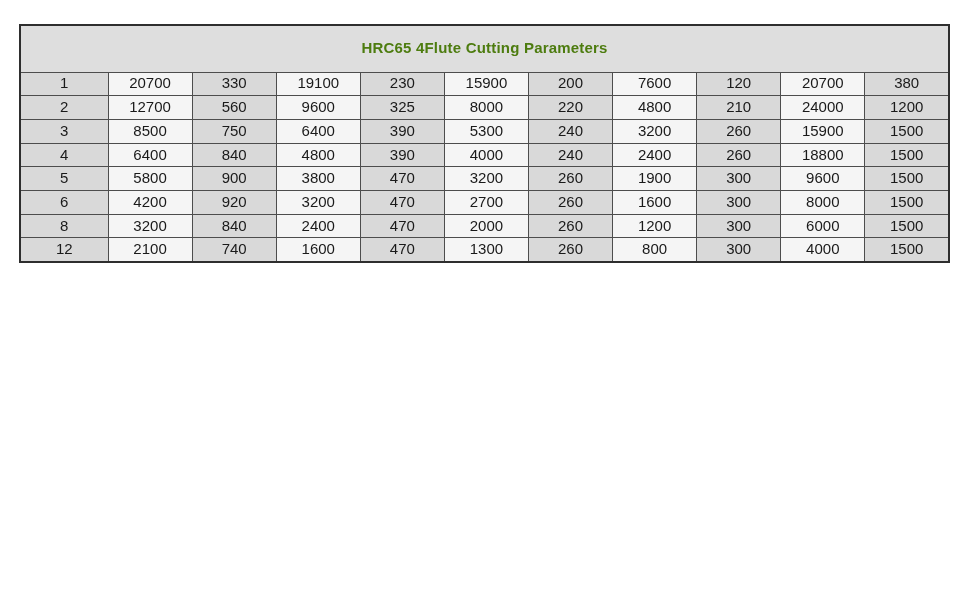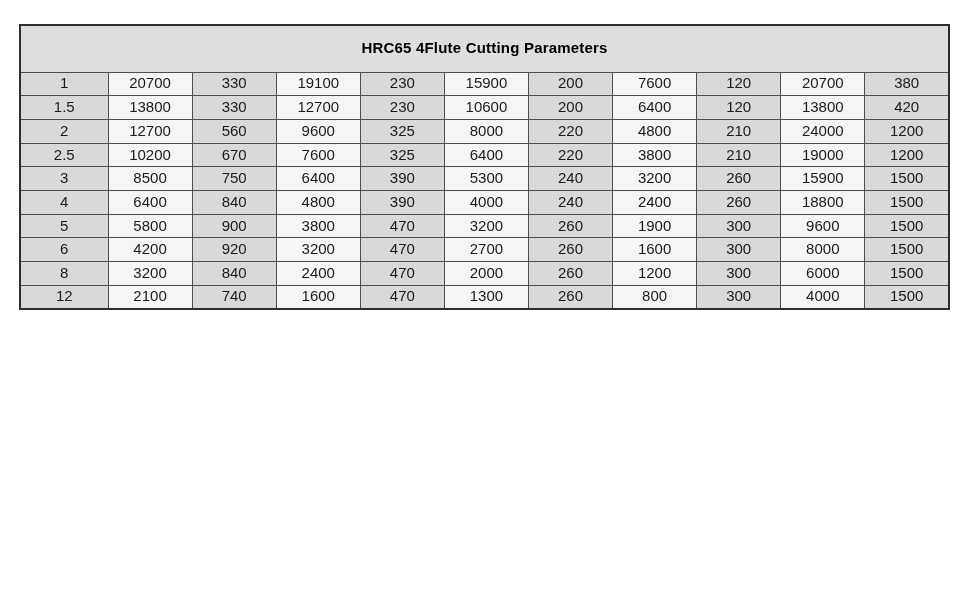--- a/index.html
+++ b/index.html
@@ -29,21 +29,21 @@
     box-sizing:border-box;
     font-size:15px;line-height:1.25;
     padding:0 5px;
     overflow:hidden;
   }
   col.c-label{width:88px;}
   col.c-data{width:84.1px;}
   .title-row td{
     height:47px;background:var(--title-bg);
     font-size:23px;font-weight:bold;letter-spacing:0.2px;
-    color:#000000;
+    color:#4d7c0f;
   }
   .material-row td{height:75px;background:var(--header-light-bg);}
   .speed-row td{height:53px;background:var(--gray-bg);}
   .subheader-row td{height:52px;background:var(--header-light-bg);}
   tbody.data-body td{height:23.7px;padding:0 3px;}
   td.gray{background:var(--gray-bg);}
   td.light-cell{background:var(--cell-light-bg);}
 </style>
 </head>
 <body>
@@ -76,56 +76,30 @@
           <td class="light-cell">19100</td>
           <td class="gray">230</td>
           <td class="light-cell">15900</td>
           <td class="gray">200</td>
           <td class="light-cell">7600</td>
           <td class="gray">120</td>
           <td class="light-cell">20700</td>
           <td class="gray">380</td>
         </tr>
         <tr>
-          <td class="gray">1.5</td>
-          <td class="light-cell">13800</td>
-          <td class="gray">330</td>
-          <td class="light-cell">12700</td>
-          <td class="gray">230</td>
-          <td class="light-cell">10600</td>
-          <td class="gray">200</td>
-          <td class="light-cell">6400</td>
-          <td class="gray">120</td>
-          <td class="light-cell">13800</td>
-          <td class="gray">420</td>
-        </tr>
-        <tr>
           <td class="gray">2</td>
           <td class="light-cell">12700</td>
           <td class="gray">560</td>
           <td class="light-cell">9600</td>
           <td class="gray">325</td>
           <td class="light-cell">8000</td>
           <td class="gray">220</td>
           <td class="light-cell">4800</td>
           <td class="gray">210</td>
           <td class="light-cell">24000</td>
-          <td class="gray">1200</td>
-        </tr>
-        <tr>
-          <td class="gray">2.5</td>
-          <td class="light-cell">10200</td>
-          <td class="gray">670</td>
-          <td class="light-cell">7600</td>
-          <td class="gray">325</td>
-          <td class="light-cell">6400</td>
-          <td class="gray">220</td>
-          <td class="light-cell">3800</td>
-          <td class="gray">210</td>
-          <td class="light-cell">19000</td>
           <td class="gray">1200</td>
         </tr>
         <tr>
           <td class="gray">3</td>
           <td class="light-cell">8500</td>
           <td class="gray">750</td>
           <td class="light-cell">6400</td>
           <td class="gray">390</td>
           <td class="light-cell">5300</td>
           <td class="gray">240</td>

